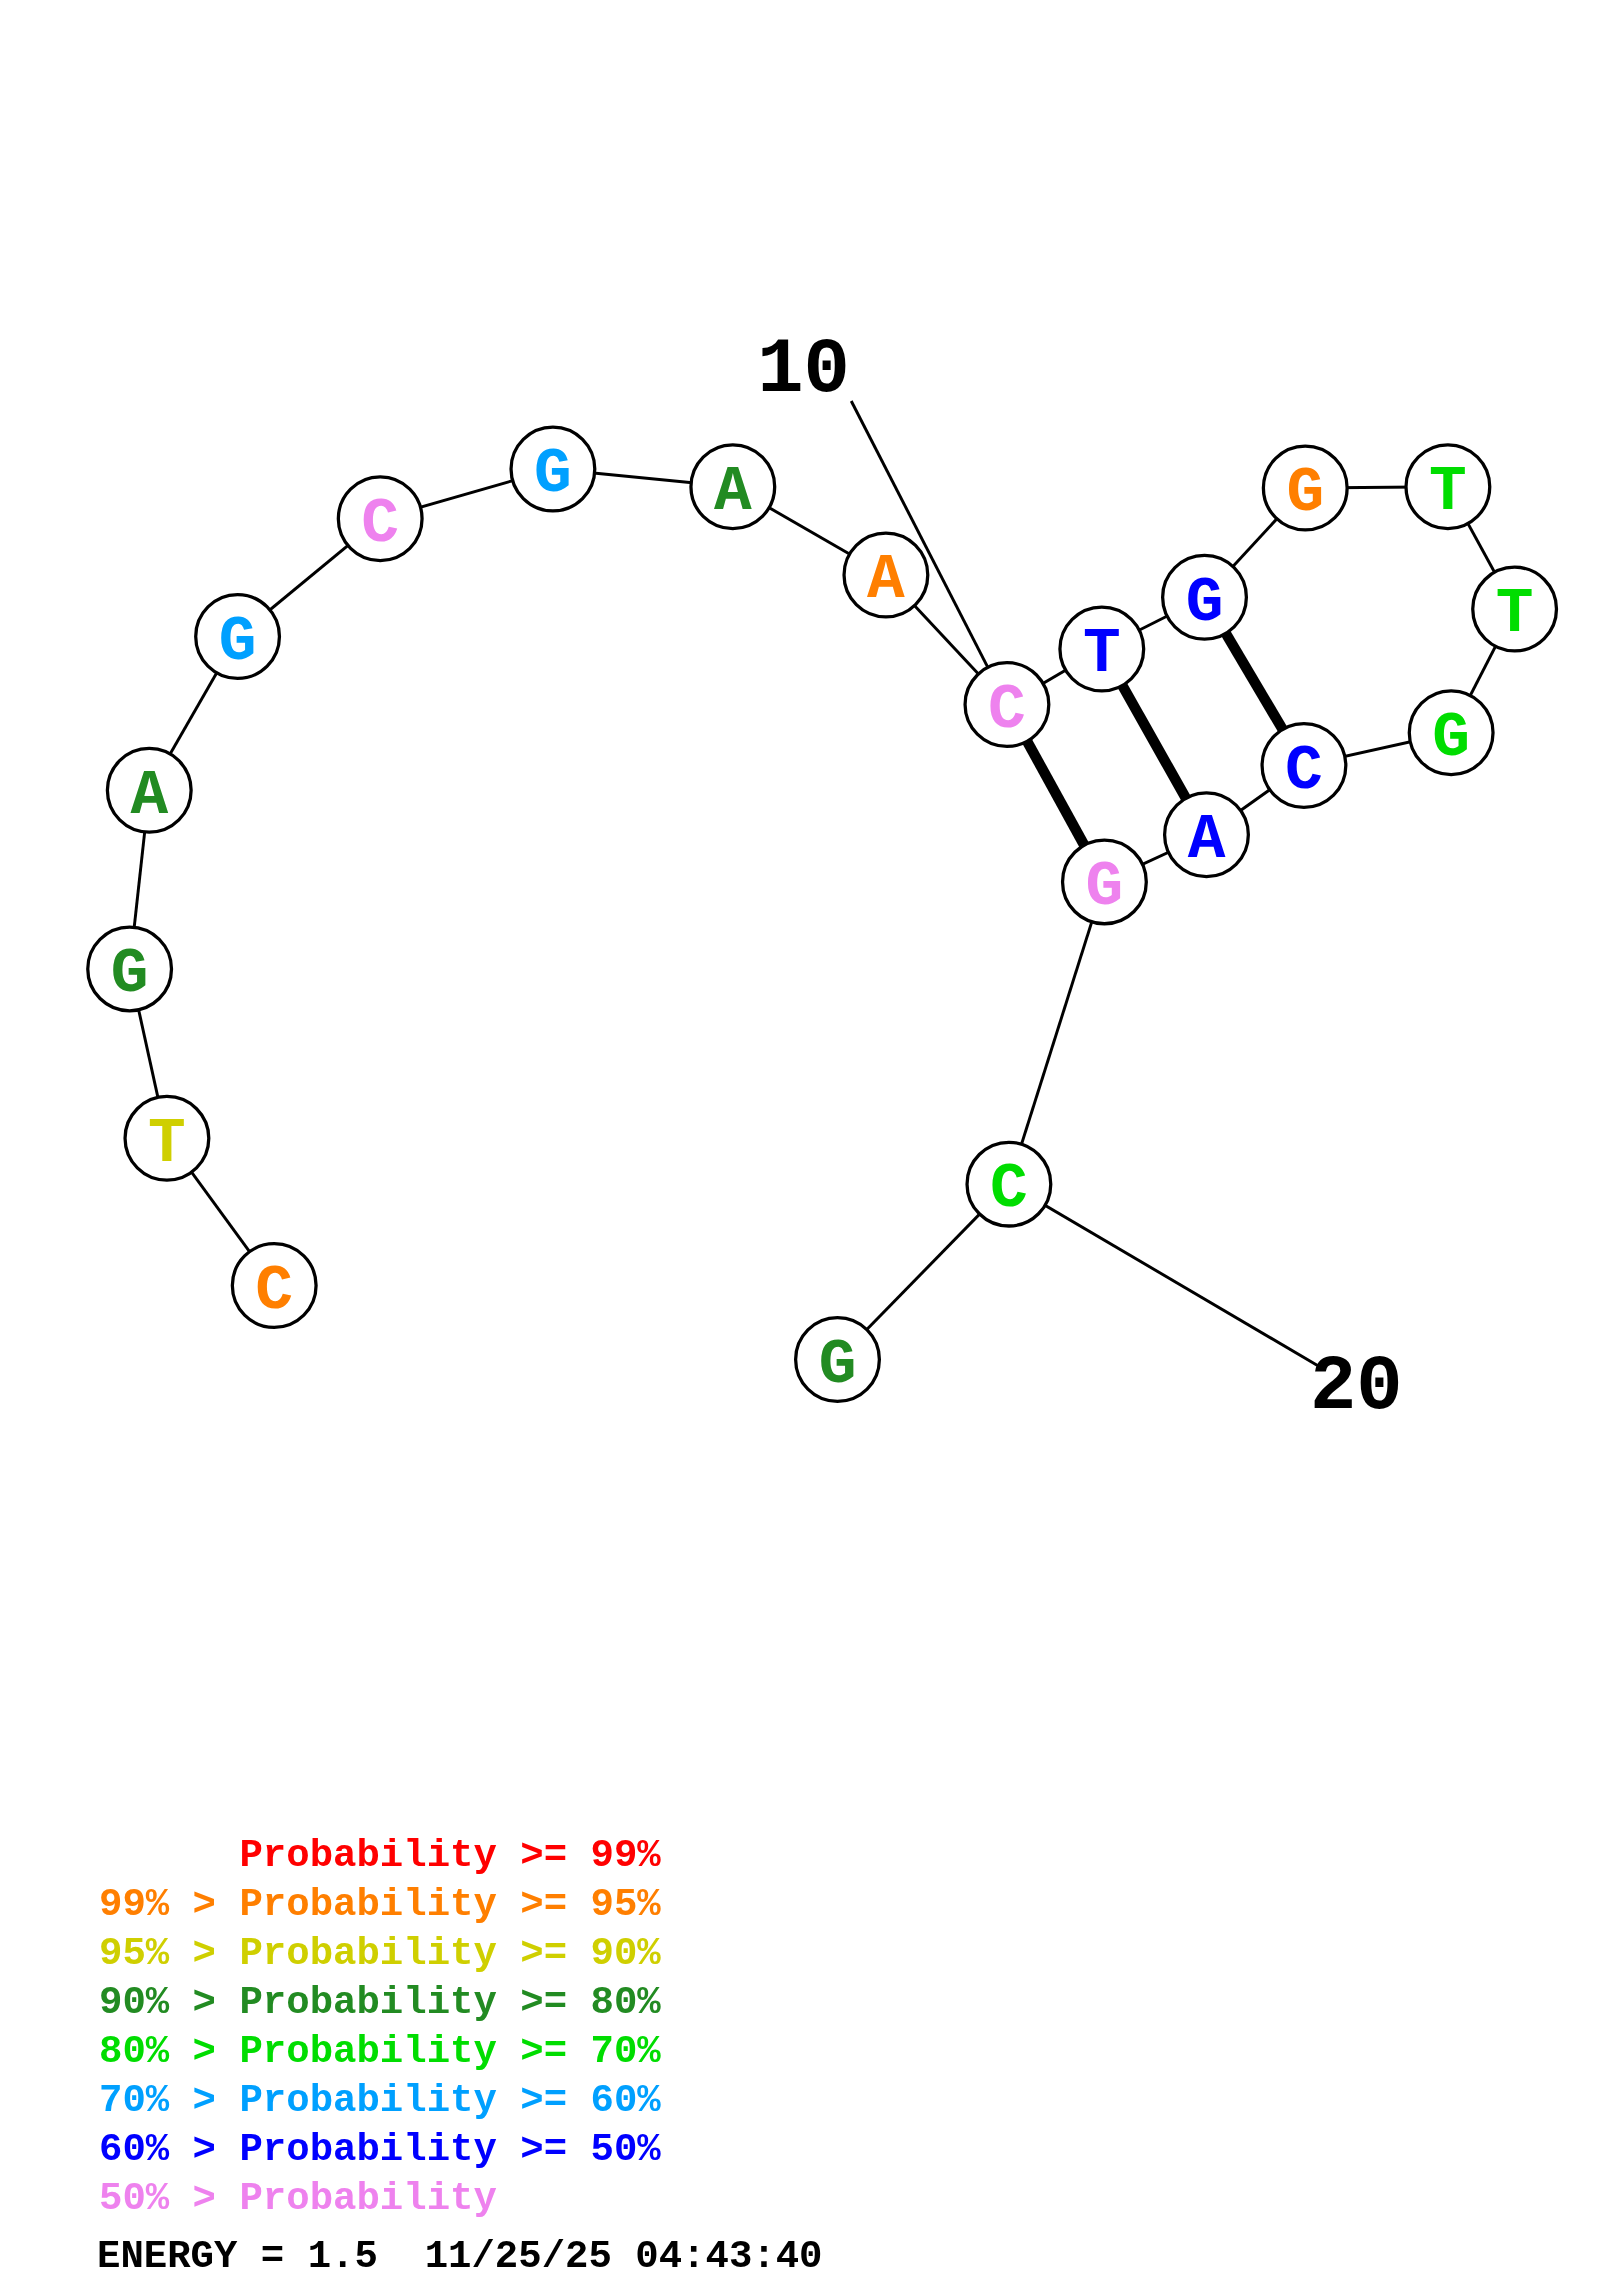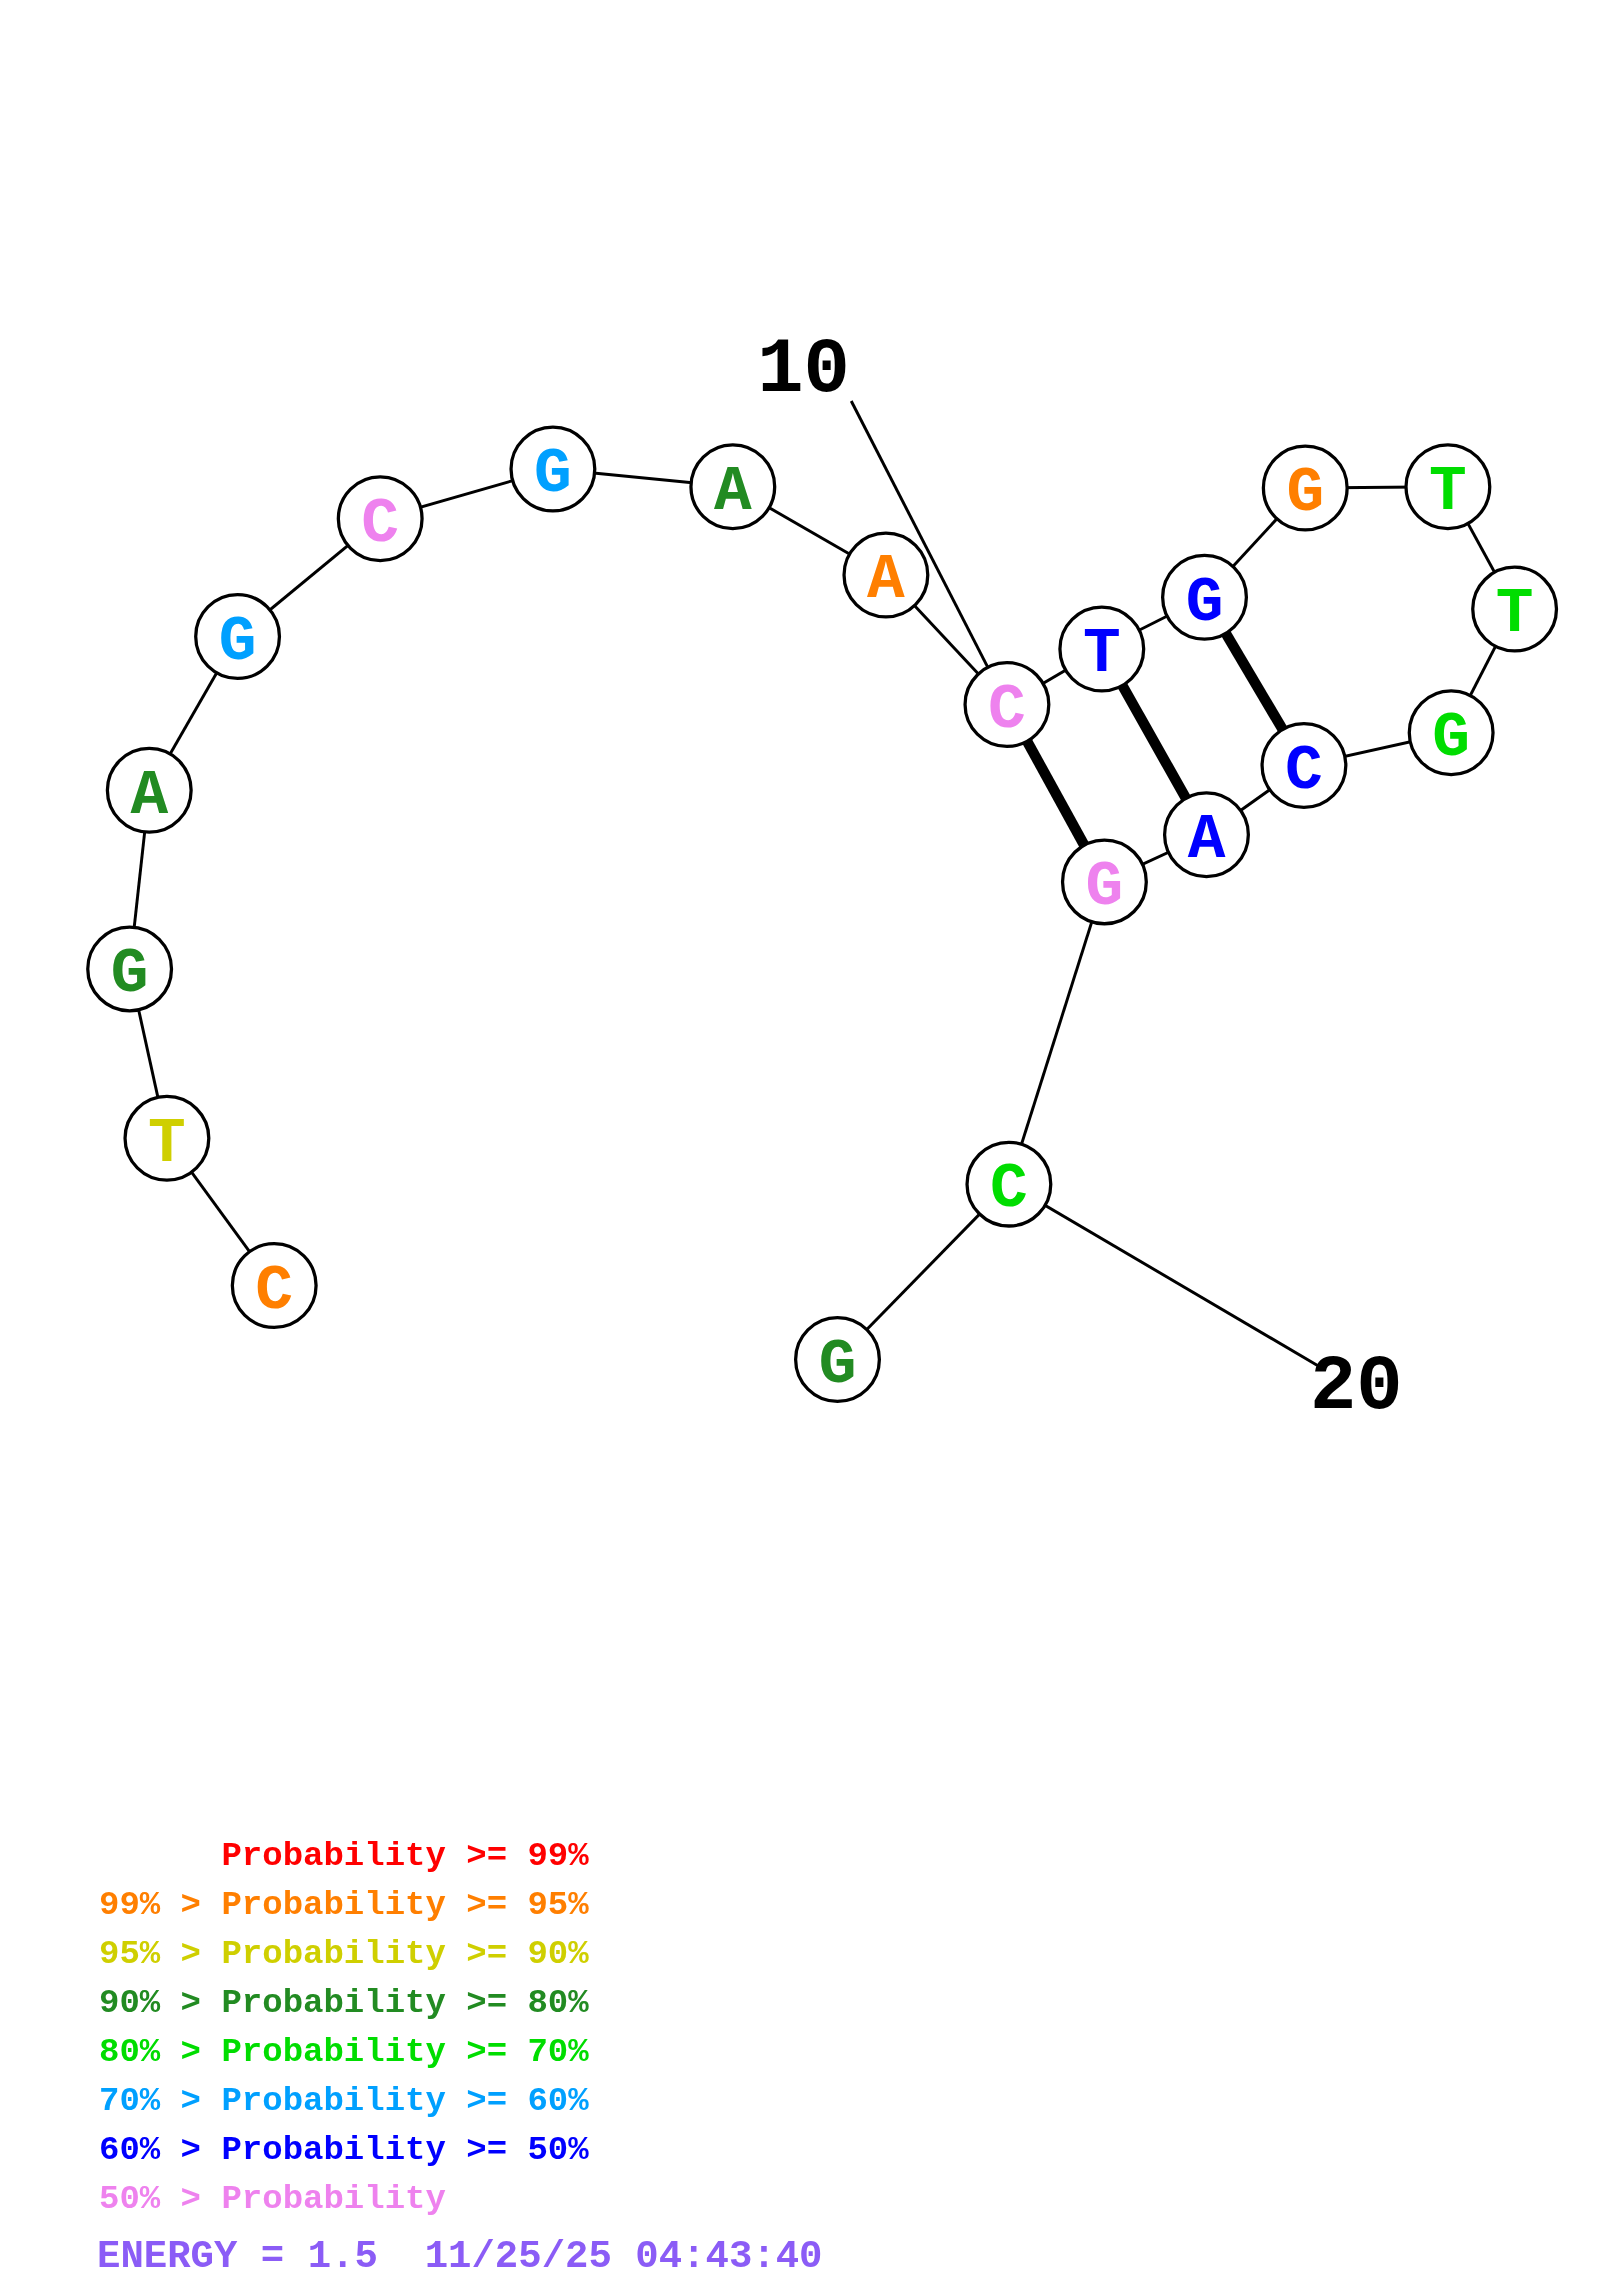--- a/index.html
+++ b/index.html
@@ -26,35 +26,35 @@
     font-size: 96px;
   }
   #plot-svg text.seq-label {
     font-size: 118px;
     fill: #000000;
   }
   .legend {
     position: absolute;
     left: 99px;
     top: 1832px;
-    font-size: 34px;
+    font-size: 39px;
     font-weight: bold;
     line-height: 49px;
     white-space: pre;
   }
   .legend div {
     white-space: pre;
   }
   .energy-line {
     position: absolute;
     left: 97px;
     top: 2235px;
     font-size: 39px;
     font-weight: bold;
-    color: #8b5cf6;
+    color: #000000;
     white-space: pre;
   }
 </style>
 </head>
 <body>
 
 <div id="page">
   <svg id="plot-svg" width="1622" height="2295" viewBox="0 0 2479 3508" xmlns="http://www.w3.org/2000/svg">
       <line x1="1301" y1="613" x2="1539" y2="1077" stroke="#000000" stroke-width="4.5"></line>
       <line x1="1542" y1="1810" x2="2017" y2="2089" stroke="#000000" stroke-width="4.5"></line>

